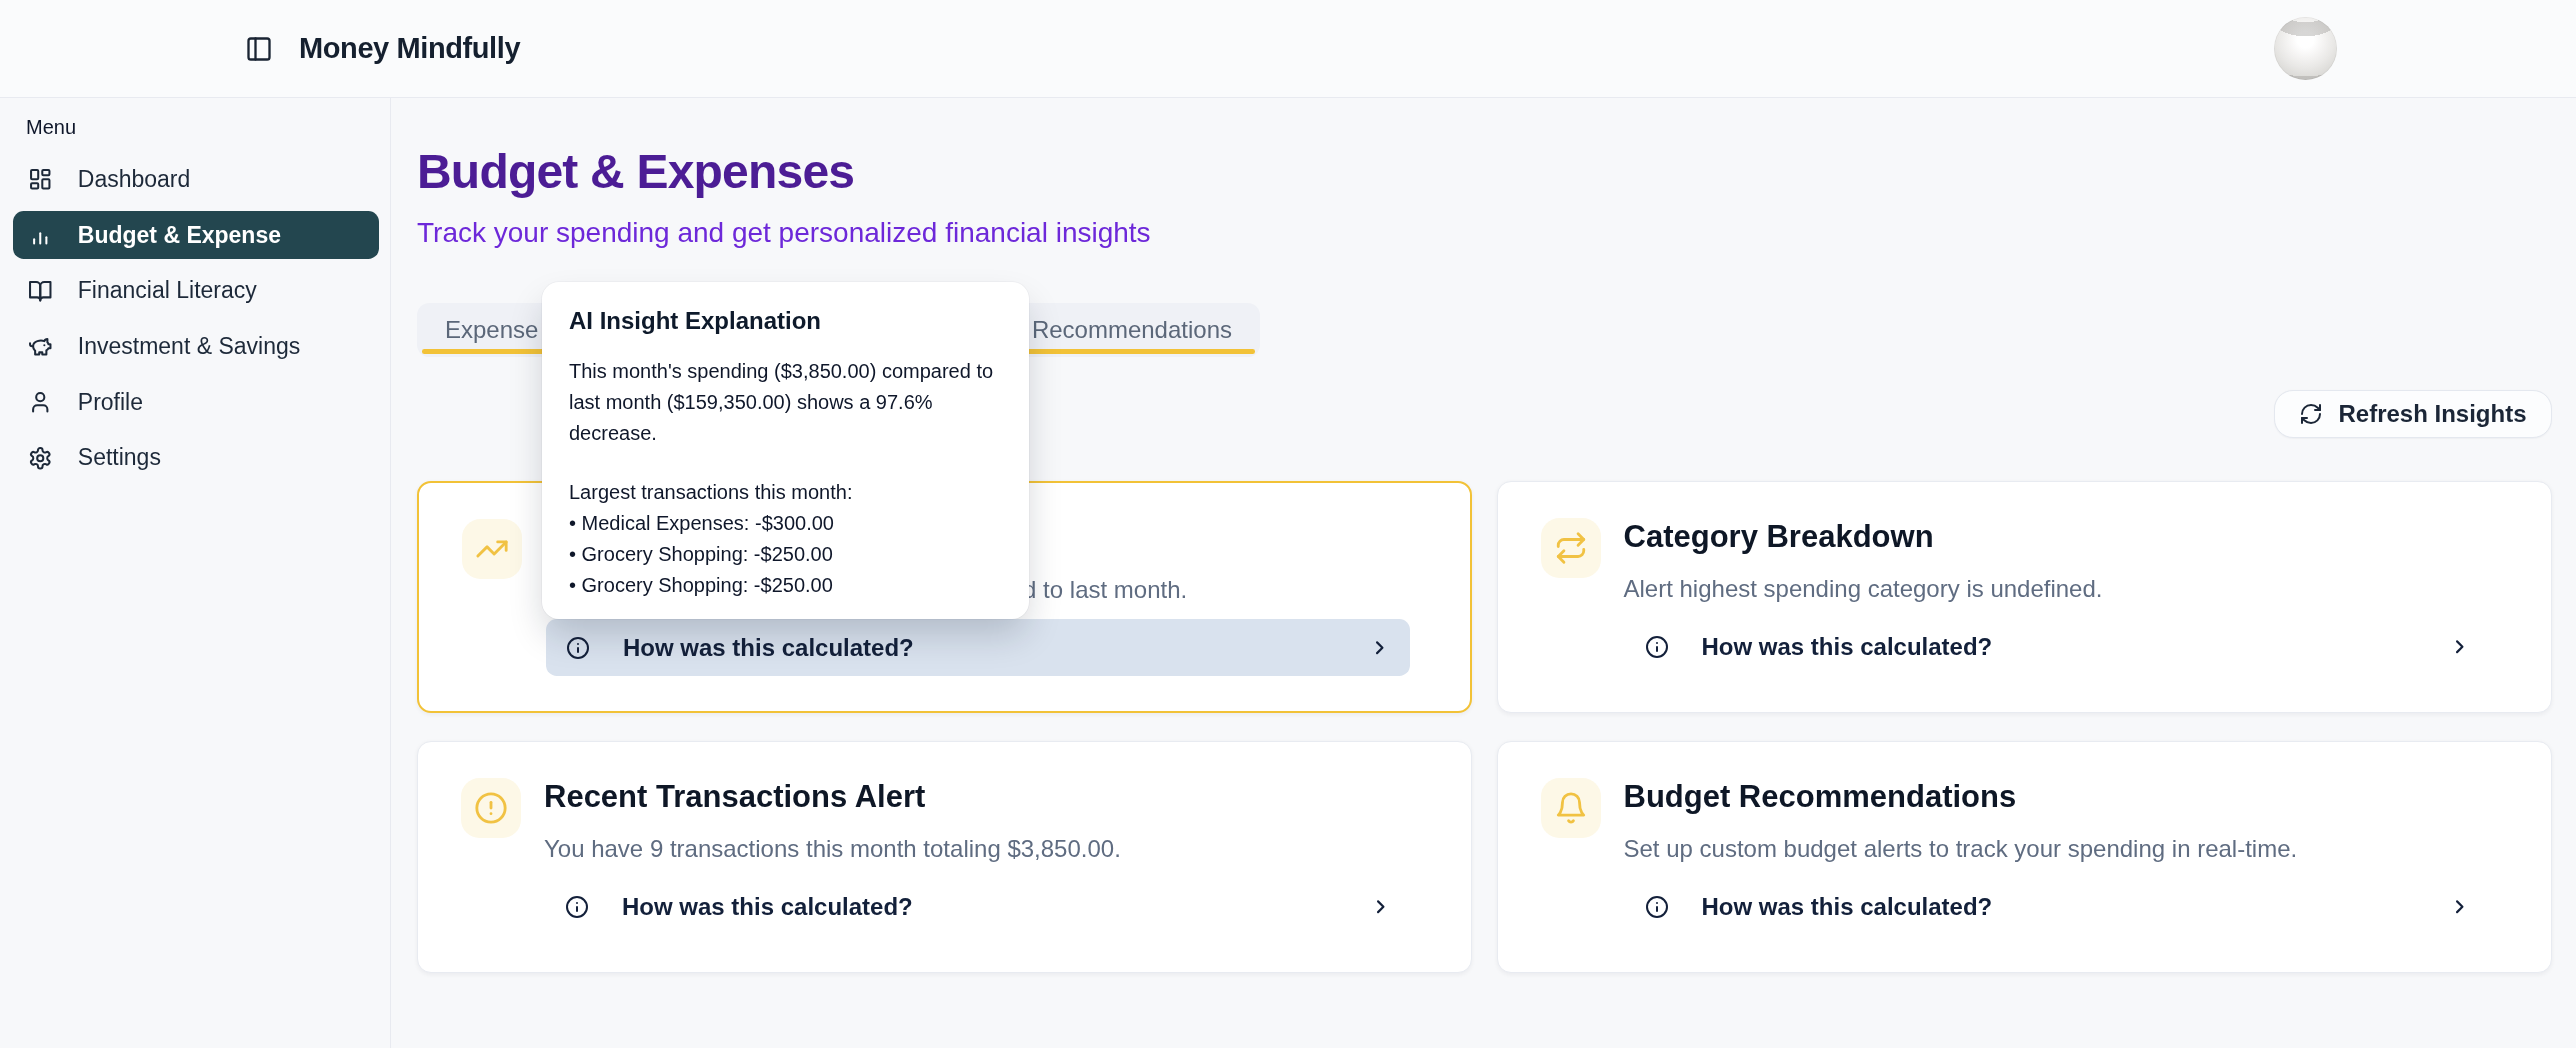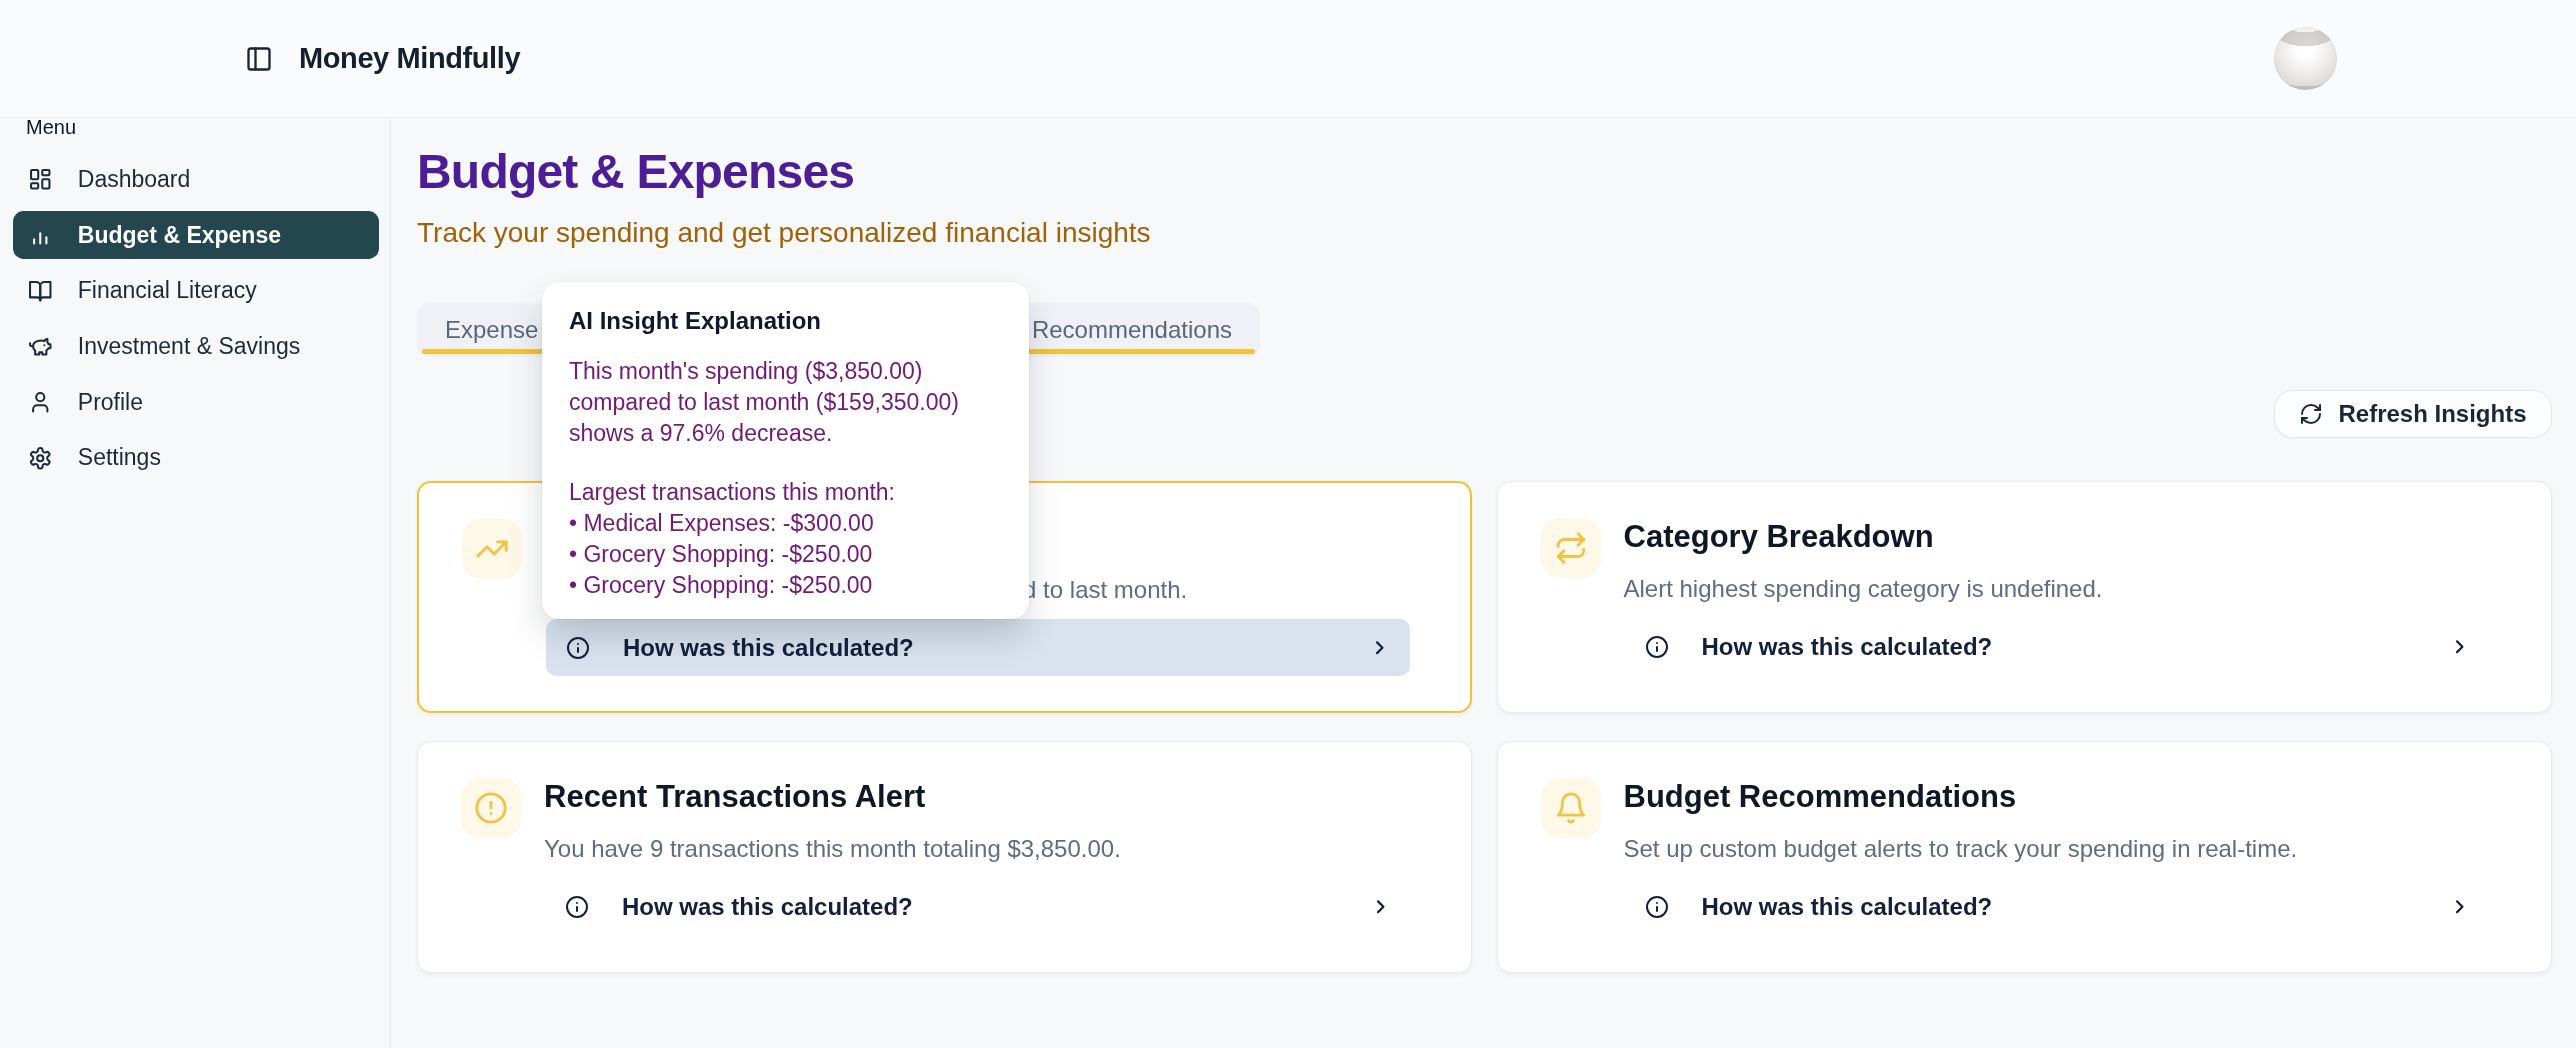--- a/index.html
+++ b/index.html
@@ -8,21 +8,21 @@
     font-family:"Liberation Sans", sans-serif;
     background:var(--page-bg,#F7F8FA);
     color:#101828;
     overflow:hidden;
     position:relative;
   }
   svg { display:block; }
 
   
   .header {
-    position:absolute; top:0; left:0; right:0; height:118px;
+    position:absolute; top:0; left:0; right:0; height:98px;
     background:var(--header-bg,#FAFBFC);
     border-bottom:1.5px solid #E8EAF0;
     display:flex; align-items:center;
     z-index:10;
   }
   .panel-toggle {
     margin-left:242px; width:34px; height:34px;
     display:flex; align-items:center; justify-content:center;
     background:none; border:none; cursor:pointer; color:#1A2433;
   }
@@ -54,21 +54,21 @@
   .nav-item .nav-icon { width:24.5px; height:24.5px; color:#1D2939; flex:0 0 auto; }
   .nav-item.active { background:var(--active-nav-bg,#23464F); color:#FFFFFF; font-weight:700; }
   .nav-item.active .nav-icon { color:#FFFFFF; }
 
   
   .main {
     position:absolute; top:94px; left:391px; right:0; bottom:0;
     padding:44px 24.5px 0 26px;
   }
   .page-title { font-size:48px; line-height:67px; font-weight:700; color:#4c1d95; letter-spacing:-0.8px; }
-  .page-subtitle { margin-top:13px; font-size:28px; line-height:29px; color:#a16207; }
+  .page-subtitle { margin-top:13px; font-size:28px; line-height:29px; color:#6d28d9; }
 
   .tabs {
     position:relative; margin-top:56px;
     width:843px; height:54px;
     background:#EFF1F6; border-radius:12.3px;
     display:flex; align-items:center;
     font-size:24px; font-weight:500; color:#5B6779;
   }
   .tab { padding:0 28px; height:100%; display:flex; align-items:center; cursor:pointer; white-space:nowrap; }
   .tab-spacer { flex:1; }
@@ -126,21 +126,21 @@
 
   
   .popover {
     position:absolute; left:542px; top:282px; width:487px; height:337px;
     background:#FFFFFF; border-radius:17px;
     box-shadow:0 0 0 0.8px rgba(15,23,42,.04), 0 18.4px 37px -4.6px rgba(15,23,42,.20);
     padding:25px 23px 0 27px;
     z-index:60; overflow:hidden;
   }
   .popover-title { font-size:24px; font-weight:700; color:#0E1A2B; margin-bottom:21px; }
-  .popover-body { font-size:23px; line-height:31px; color:#701a75; }
+  .popover-body { font-size:20px; line-height:31px; color:#0f172a; }
   .popover-para { margin-bottom:28px; }
   .popover-line { white-space:nowrap; }
 </style>
 </head>
 <body>
 
 <div class="header">
   <button class="panel-toggle">
     <span>
       <svg width="28" height="28" viewBox="0 0 24 24" fill="none" stroke="currentColor" stroke-width="2" stroke-linecap="round" stroke-linejoin="round">

